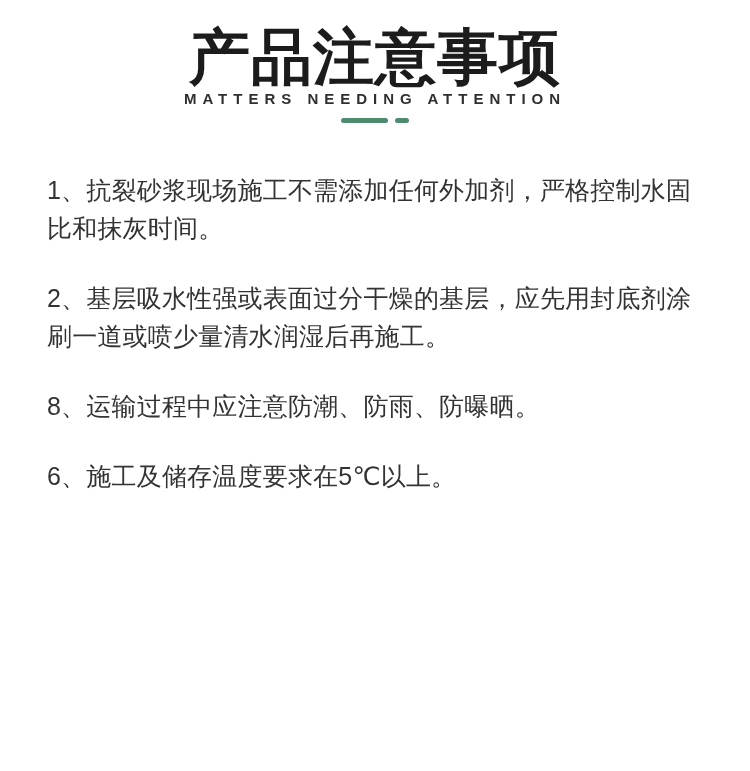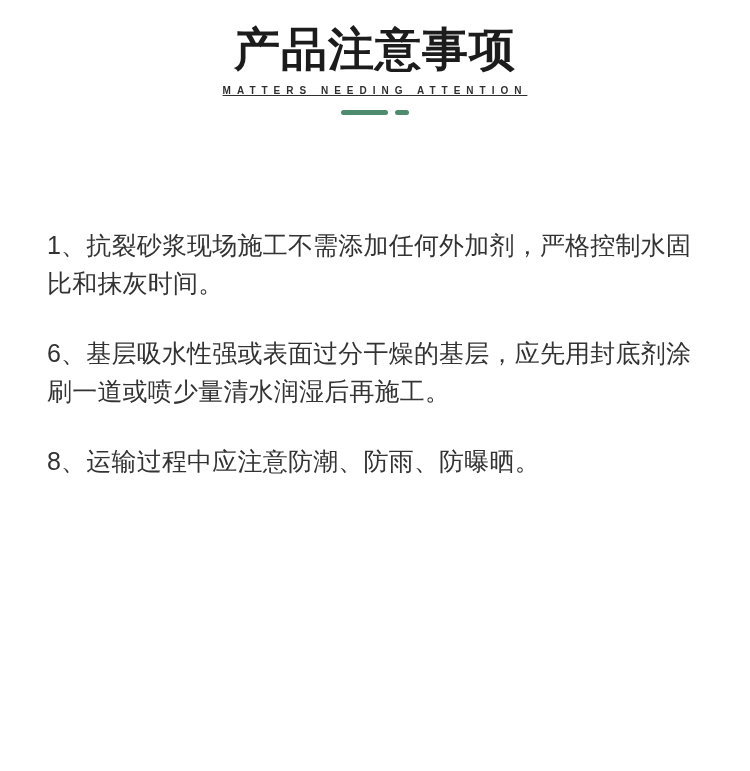--- a/index.html
+++ b/index.html
@@ -21,53 +21,51 @@
     margin:0 auto;
     background:var(--bg);
     overflow:hidden;
   }
   .header{
     padding-top:24px;
     text-align:center;
   }
   .title{
     margin:0;
-    font-size:46px;
+    font-size:61px;
     line-height:1.1;
     font-weight:700;
     letter-spacing:1px;
     color:var(--title);
   }
   .subtitle{
-    margin-top:8px;
-    font-size:10px;
+    font-size:15px;
     line-height:15px;
     font-weight:700;
     letter-spacing:6px;
     color:var(--subtitle);
-    text-decoration:underline;
   }
   .divider{
     margin-top:12px;
     display:flex;
     justify-content:center;
     align-items:center;
     gap:7px;
   }
   .dash{
     display:inline-block;
     height:5px;
     border-radius:3px;
     background:var(--accent);
   }
   .dash-long{width:47px;}
   .dash-short{width:14px;}
   .notice{
     width:655px;
-    margin:111px auto 0 47px;
+    margin:48px auto 0 47px;
   }
   .notice-item{
     margin:0 0 32px 0;
     font-size:25px;
     line-height:38px;
     letter-spacing:0.2px;
     color:var(--body);
     text-align:left;
     word-break:break-all;
   }
@@ -81,17 +79,18 @@
     <h1 class="title">产品注意事项</h1>
     <div class="subtitle">MATTERS NEEDING ATTENTION</div>
     <div class="divider">
       <span class="dash dash-long"></span>
       <span class="dash dash-short"></span>
     </div>
   </header>
 
   <main class="notice">
     <p class="notice-item">1、抗裂砂浆现场施工不需添加任何外加剂，严格控制水固比和抹灰时间。</p>
-    <p class="notice-item">6、基层吸水性强或表面过分干燥的基层，应先用封底剂涂刷一道或喷少量清水润湿后再施工。</p>
+    <p class="notice-item">2、基层吸水性强或表面过分干燥的基层，应先用封底剂涂刷一道或喷少量清水润湿后再施工。</p>
     <p class="notice-item">8、运输过程中应注意防潮、防雨、防曝晒。</p>
+    <p class="notice-item">6、施工及储存温度要求在5℃以上。</p>
   </main>
 
 </div>
 
 </body></html>

